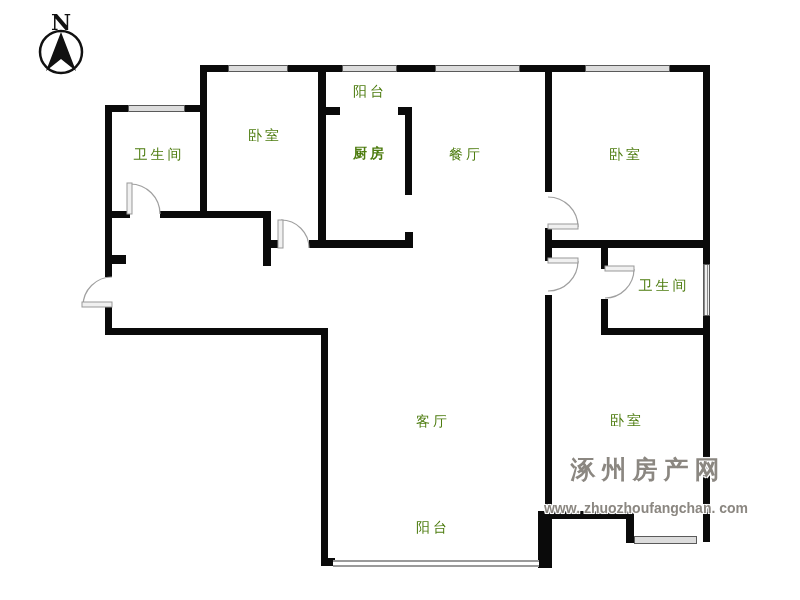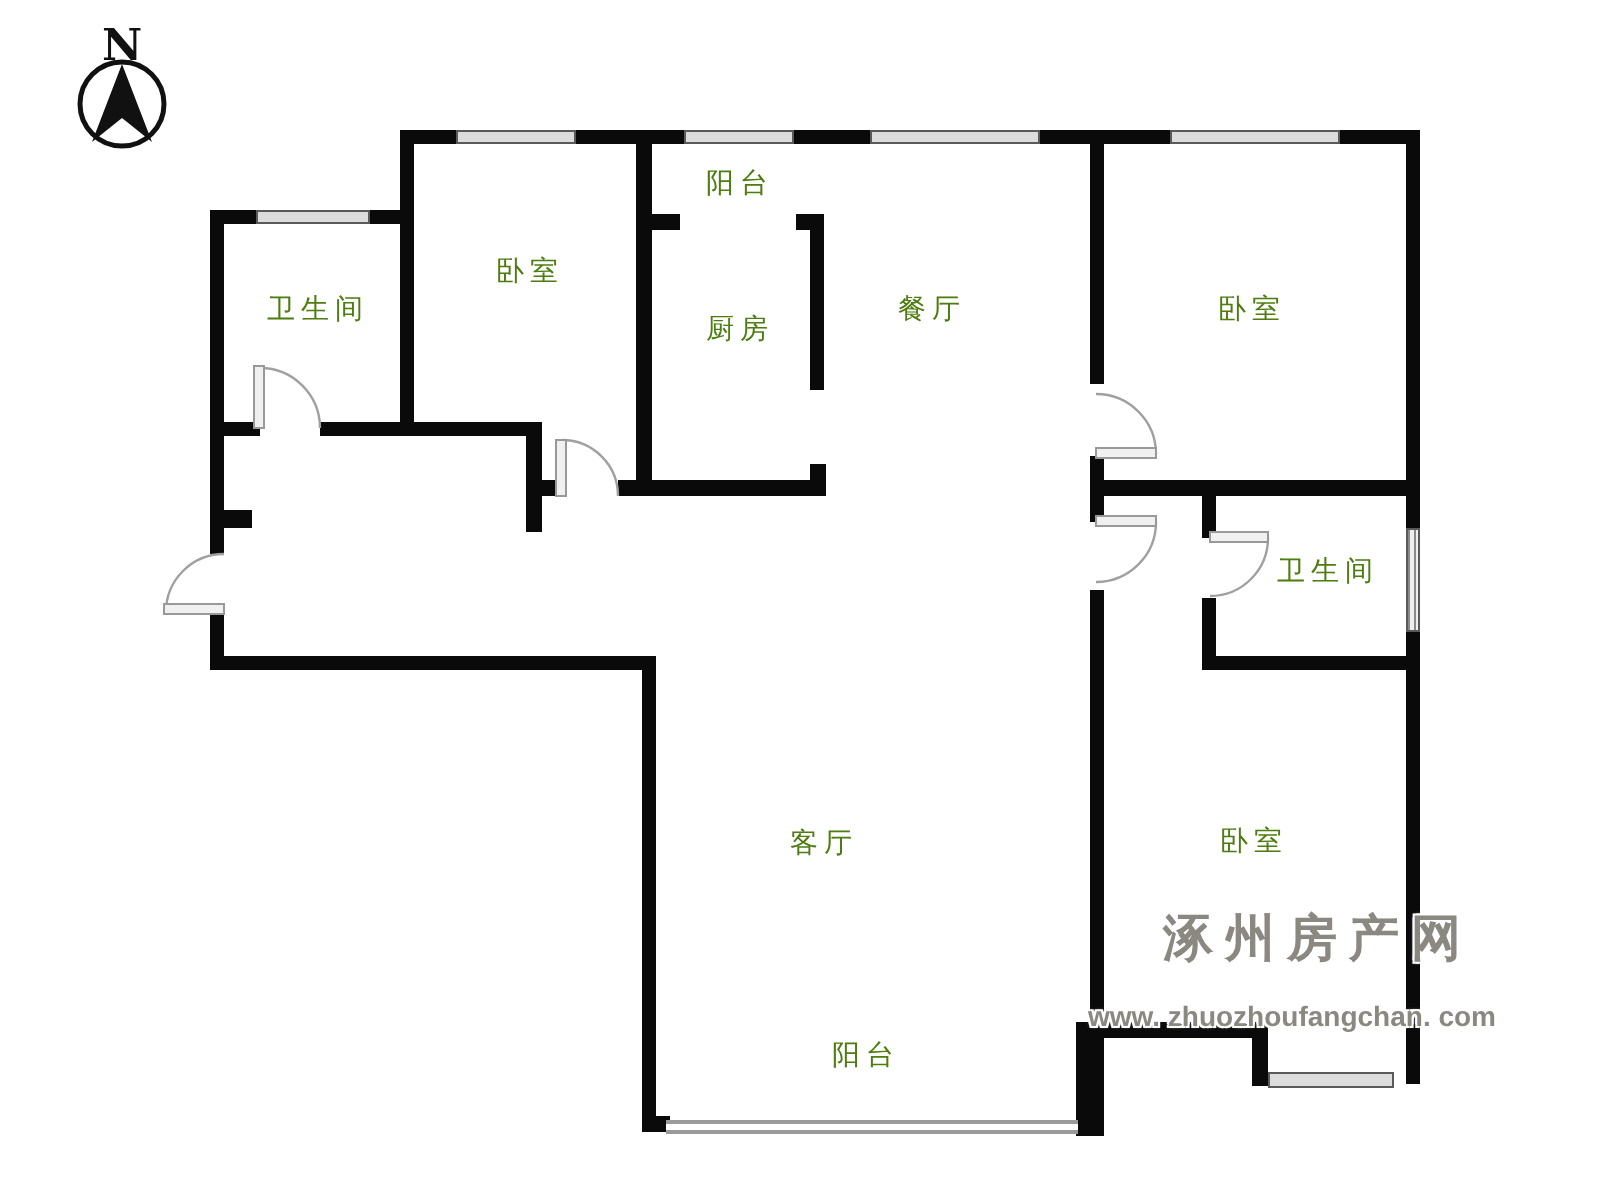--- a/index.html
+++ b/index.html
@@ -102,24 +102,24 @@
 
   <svg id="compass" width="90" height="90" viewBox="0 0 90 90" style="left:26px;top:5px;">
     <text x="35" y="25" text-anchor="middle" style="font-family:'DejaVu Serif',serif;font-weight:bold;font-size:22px;fill:#111;">N</text>
     <circle cx="35" cy="47" r="21" fill="none" stroke="#111" stroke-width="2.5"></circle>
     <polygon points="35,27 20,66 35,54 50,66" fill="#111"></polygon>
   </svg>
 
   <div class="room-label" style="left:159px;top:155px;">卫生间</div>
   <div class="room-label" style="left:265px;top:136px;">卧室</div>
   <div class="room-label" style="left:370px;top:92px;">阳台</div>
-  <div class="room-label" style="left:370px;top:165px;">厨房</div>
+  <div class="room-label" style="left:370px;top:154px;font-weight:bold;">厨房</div>
   <div class="room-label" style="left:466px;top:155px;">餐厅</div>
   <div class="room-label" style="left:626px;top:155px;">卧室</div>
   <div class="room-label" style="left:664px;top:286px;">卫生间</div>
-  <div class="room-label" style="left:412px;top:422px;">客厅</div>
+  <div class="room-label" style="left:433px;top:422px;">客厅</div>
   <div class="room-label" style="left:627px;top:421px;">卧室</div>
   <div class="room-label" style="left:433px;top:528px;">阳台</div>
 
-  <div class="watermark" id="watermark-line1" style="left:648px;top:469px;margin-left:11px;">涿州房产网</div>
+  <div class="watermark" id="watermark-line1" style="left:648px;top:469px;">涿州房产网</div>
   <div class="watermark" id="watermark-line2" style="left:646px;top:492px;">www. zhuozhoufangchan. com</div>
 
 </div>
 
 </body></html>

